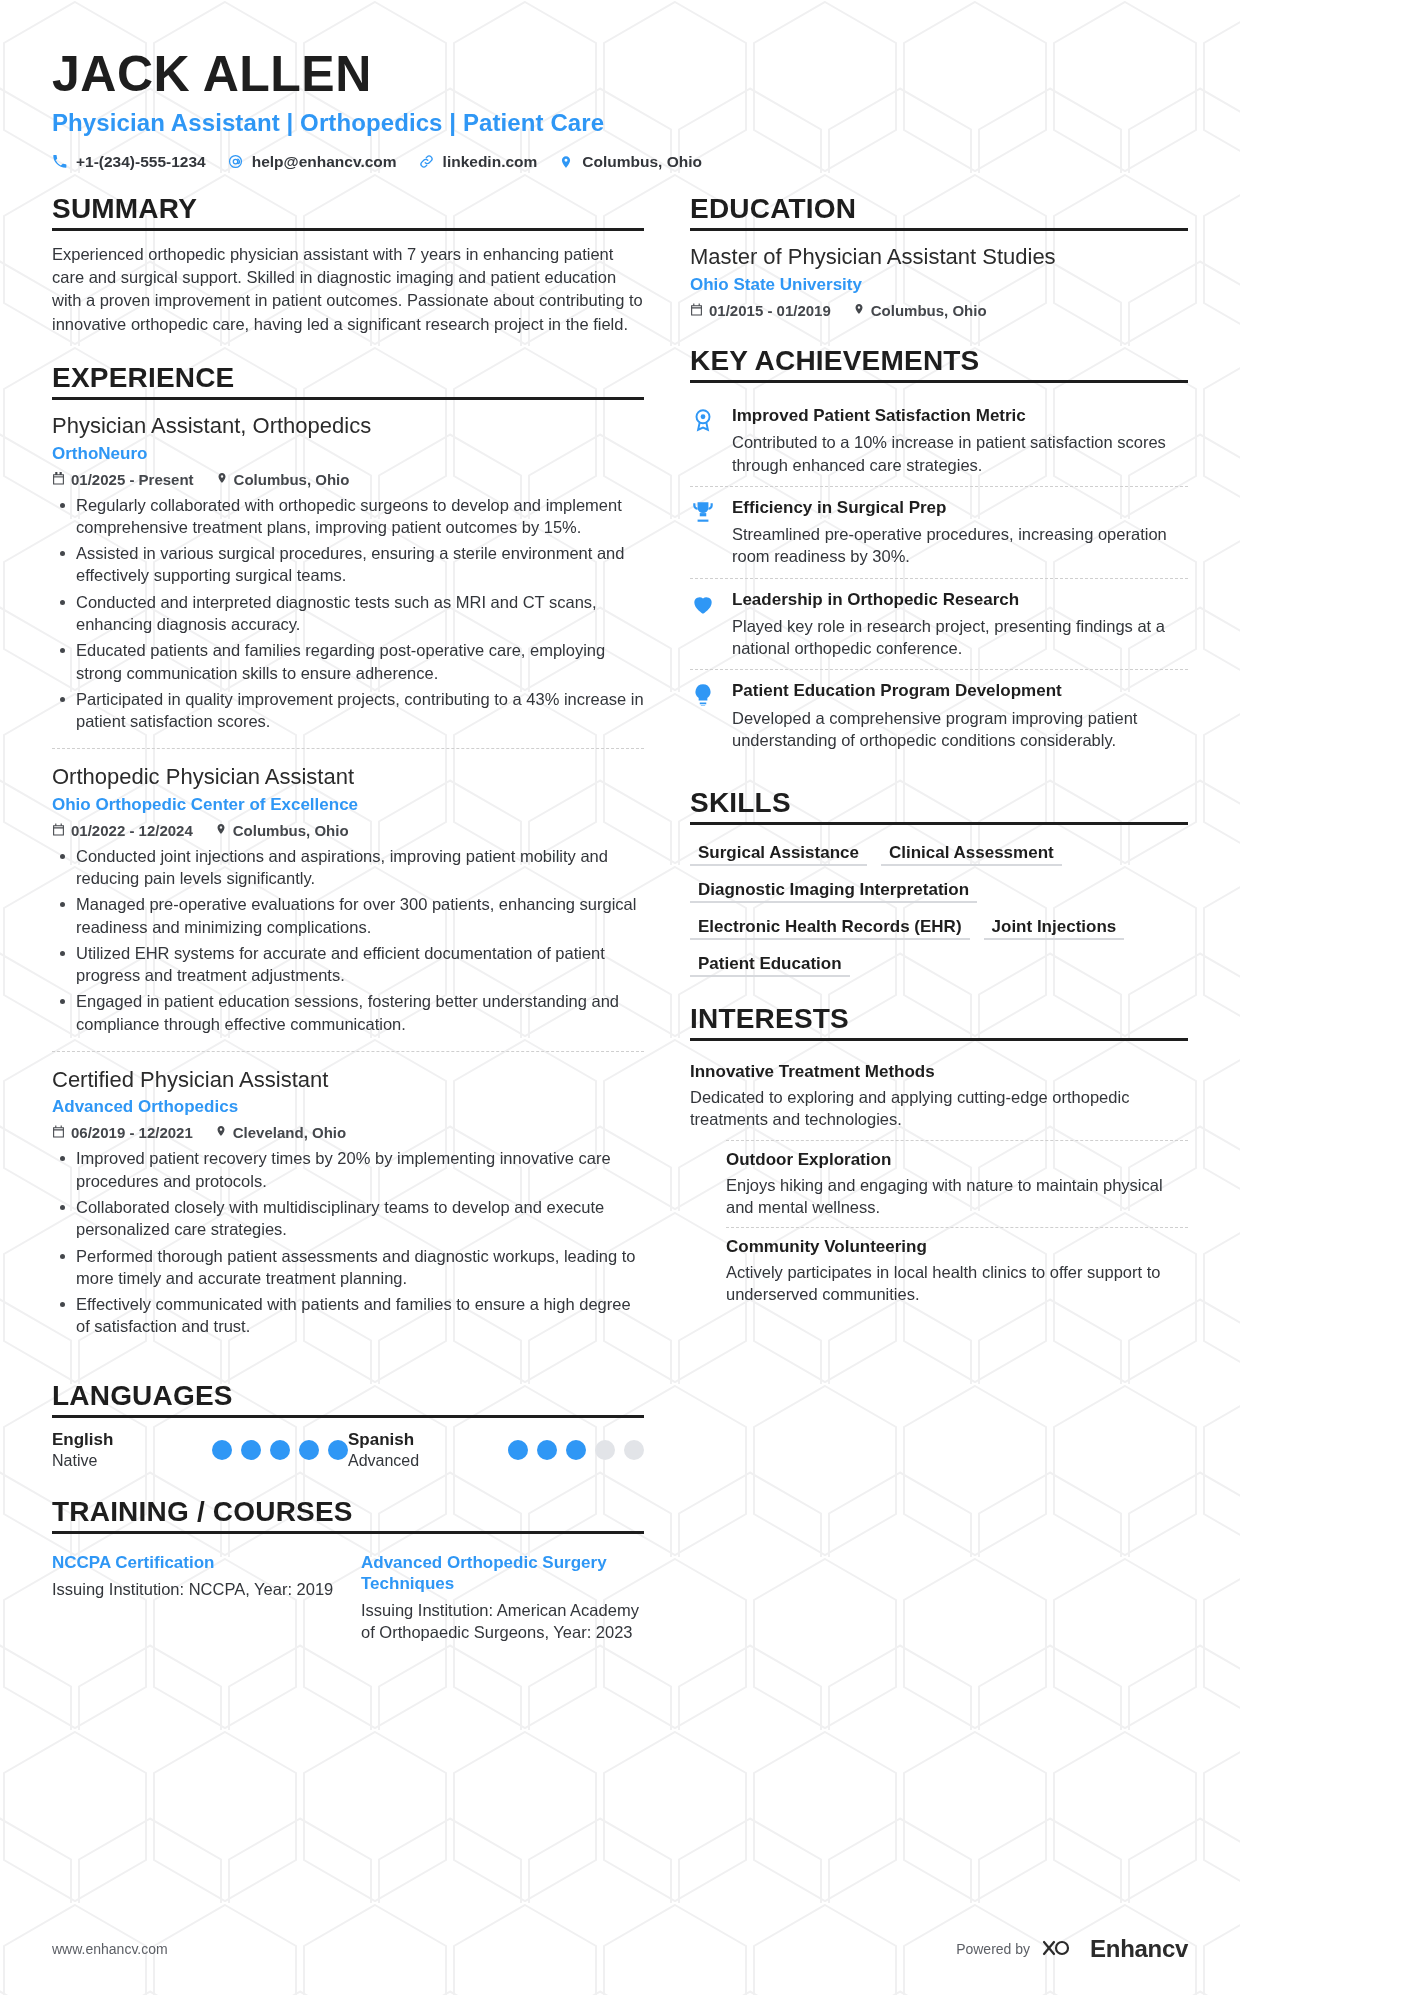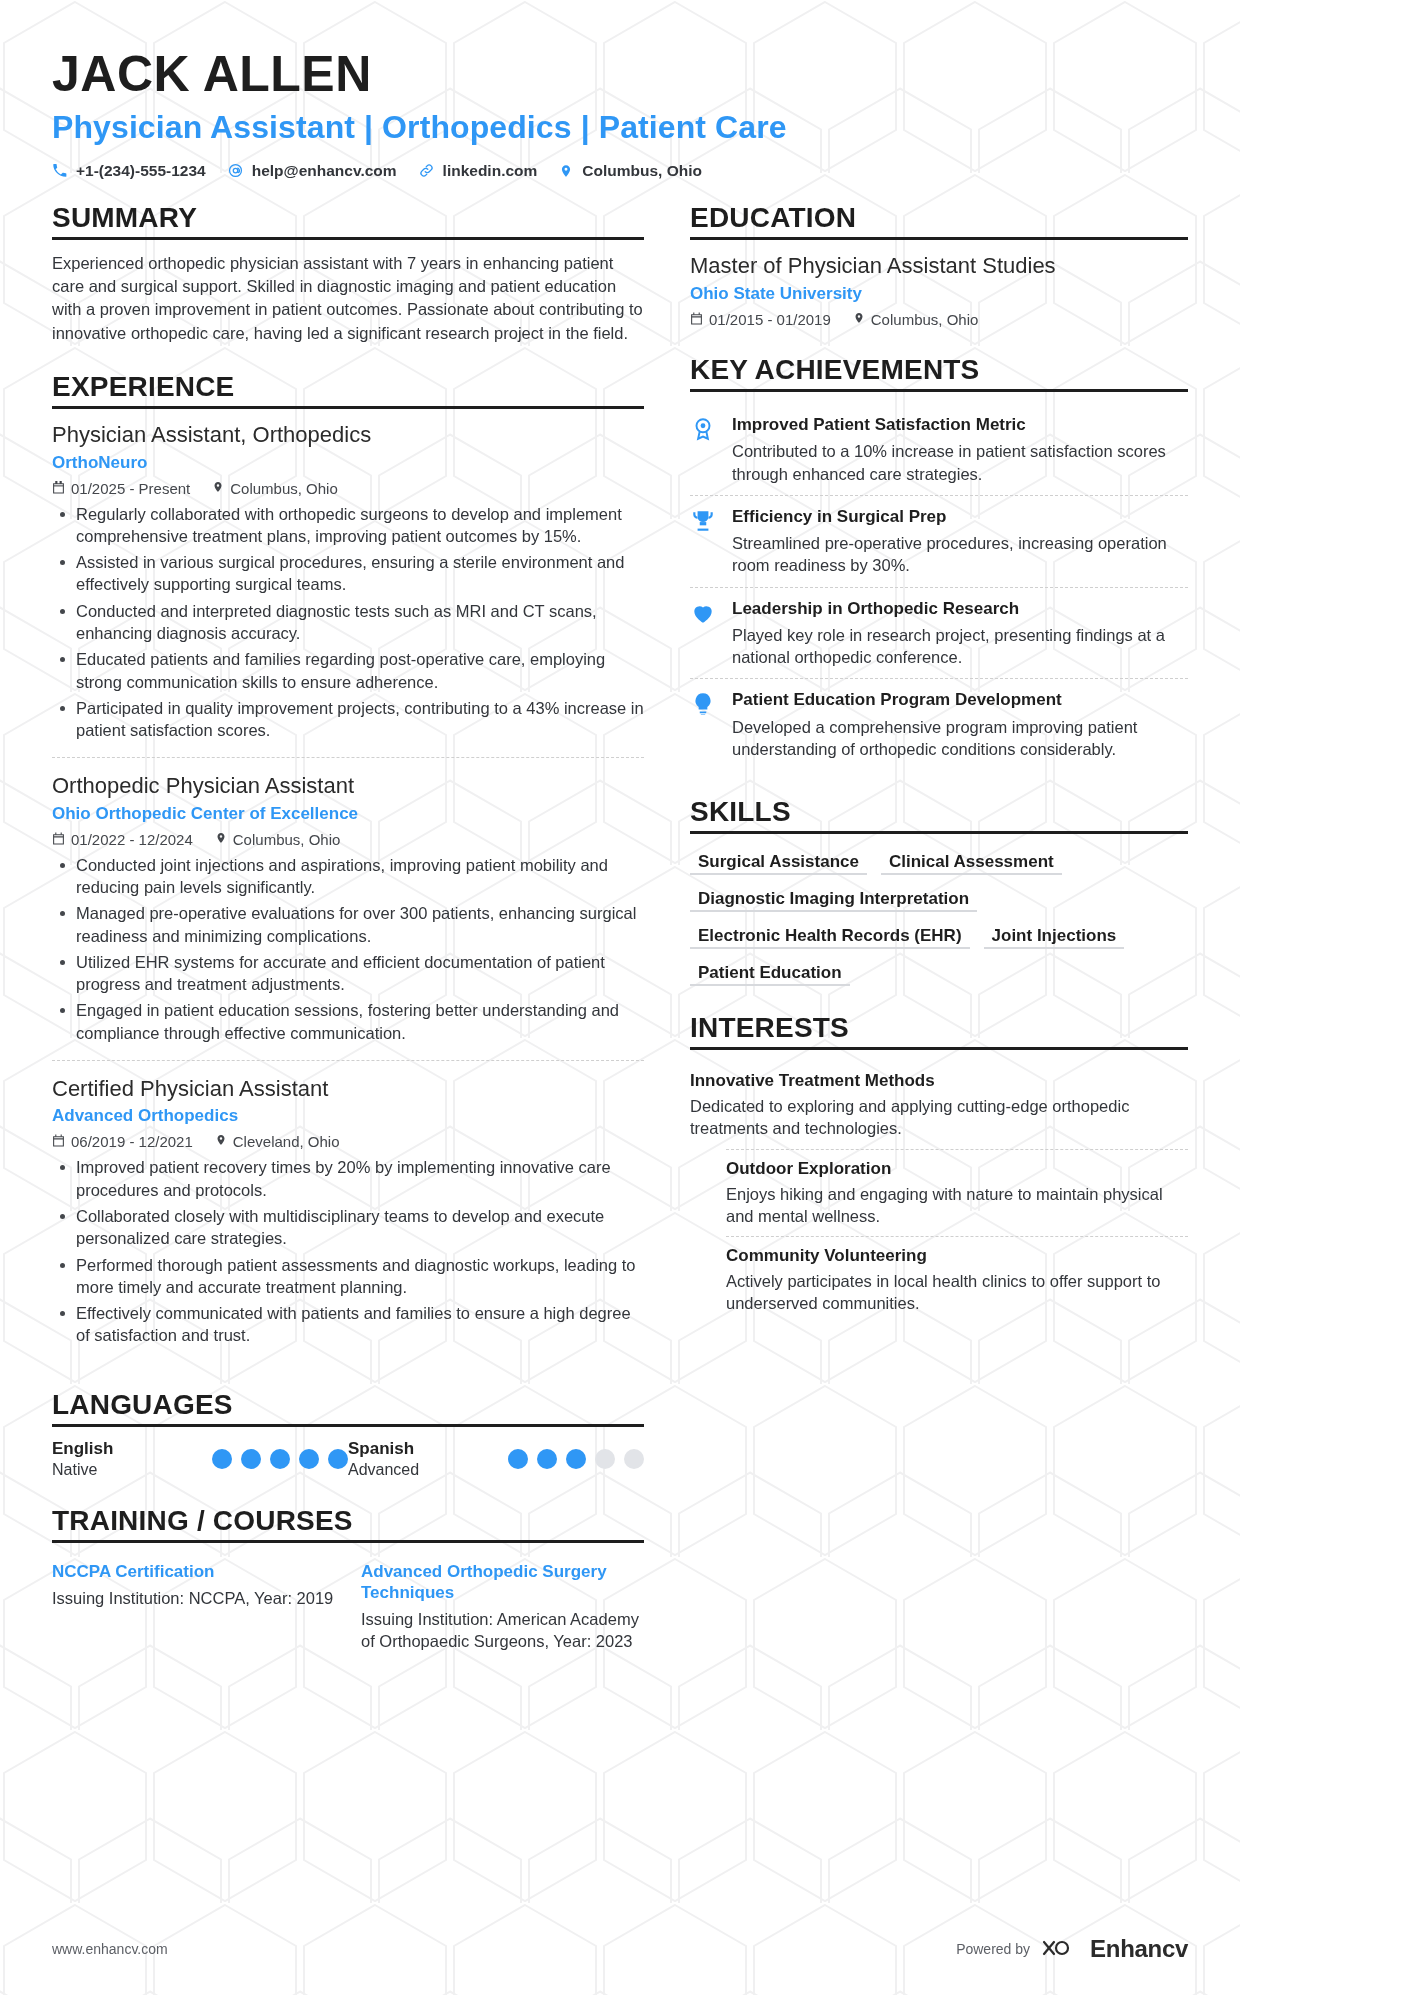--- a/index.html
+++ b/index.html
@@ -33,21 +33,21 @@
   
   .name {
     font-size: 50px;
     font-weight: bold;
     letter-spacing: 0.5px;
     color: #1e1e1e;
     line-height: 1.05;
   }
   .headline {
     margin-top: 8px;
-    font-size: 32px;
+    font-size: 24px;
     font-weight: bold;
     color: #2f97f5;
     letter-spacing: 0.1px;
   }
   .contact-row {
     margin-top: 16px;
     display: flex;
     align-items: center;
     flex-wrap: wrap;
     gap: 22px;
@@ -100,21 +100,21 @@
     color: #2f97f5;
   }
   .meta-row {
     margin-top: 7px;
     display: flex;
     align-items: center;
     gap: 22px;
     font-size: 15px;
     color: #44474c;
   }
-  .meta-item { display: flex; align-items: flex-end; gap: 6px; }
+  .meta-item { display: flex; align-items: flex-end; gap: 6px; font-weight: bold; }
   ul.bullets {
     margin-top: 6px;
     padding-left: 20px;
     list-style: none;
   }
   ul.bullets li {
     position: relative;
     font-size: 16.5px;
     line-height: 1.35;
     color: #33363b;

